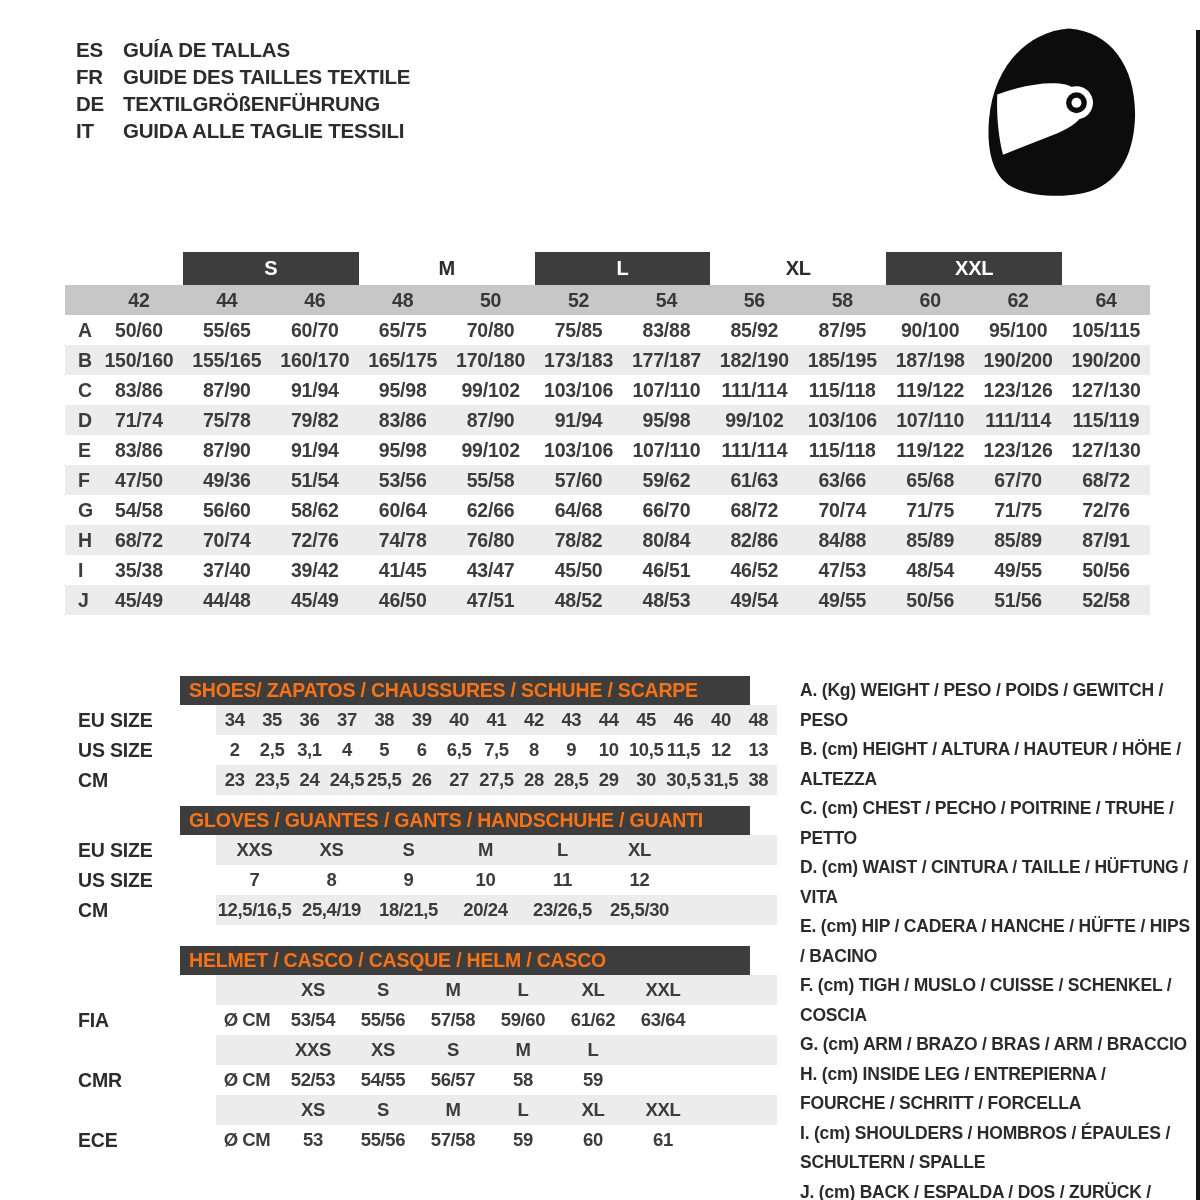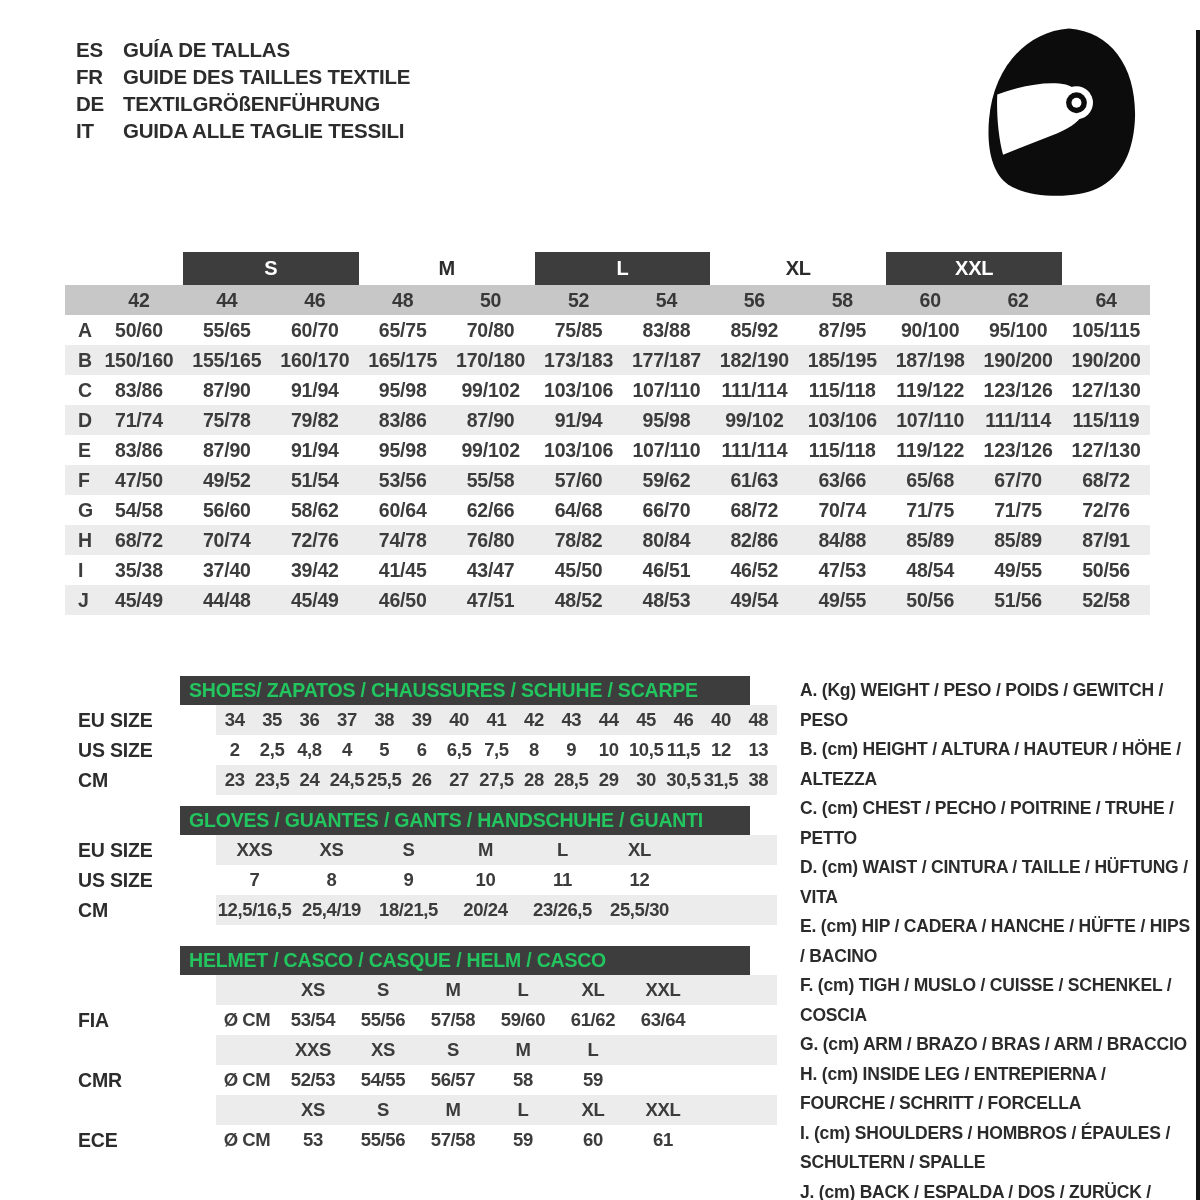--- a/index.html
+++ b/index.html
@@ -25,21 +25,21 @@
   .trow { height:30px; }
   .trow.shade { background:#ececec; }
   .tcell { display:flex; align-items:center; justify-content:center; font-size:19.5px; }
   .rowlabel { justify-content:flex-start; padding-left:13px; box-sizing:border-box; }
   
   .sizesec { position:absolute; left:65px; width:712px; }
   #shoes-sec  { top:676px; }
   #gloves-sec { top:806px; }
   #helmet-sec { top:946px; }
   .sec-title {
-    margin-left:115px; width:570px; height:29px; background:#3d3d3d; color:#22c55e;
+    margin-left:115px; width:570px; height:29px; background:#3d3d3d; color:#f97316;
     font-size:19.5px; display:flex; align-items:center; padding-left:9px; box-sizing:border-box;
   }
   .secrow { display:flex; height:30px;gap:36px; }
   .seclabel { width:115px; flex:0 0 115px; display:flex; align-items:center; padding-left:13px; box-sizing:border-box; font-size:19.5px; color:#2c2c2c; }
   .secvalues { width:597px; display:grid; }
   .secrow.shade .secvalues { background:#ececec; }
   .vcell { display:flex; align-items:center; justify-content:center; font-size:18.5px; letter-spacing:-0.4px; }
   .shoesgrid  { grid-template-columns:repeat(15,1fr); }
   .glovesgrid { grid-template-columns:repeat(6,77px) 1fr; }
   .helmetgrid { grid-template-columns:62px repeat(6,70px) 1fr; }
@@ -176,21 +176,21 @@
           <div class="tcell">107/110</div>
           <div class="tcell">111/114</div>
           <div class="tcell">115/118</div>
           <div class="tcell">119/122</div>
           <div class="tcell">123/126</div>
           <div class="tcell">127/130</div>
         </div>
         <div class="grid-row trow shade">
           <div class="tcell rowlabel">F</div>
           <div class="tcell">47/50</div>
-          <div class="tcell">49/52</div>
+          <div class="tcell">49/36</div>
           <div class="tcell">51/54</div>
           <div class="tcell">53/56</div>
           <div class="tcell">55/58</div>
           <div class="tcell">57/60</div>
           <div class="tcell">59/62</div>
           <div class="tcell">61/63</div>
           <div class="tcell">63/66</div>
           <div class="tcell">65/68</div>
           <div class="tcell">67/70</div>
           <div class="tcell">68/72</div>
@@ -279,21 +279,21 @@
             <div class="vcell">46</div>
             <div class="vcell">40</div>
             <div class="vcell">48</div>
           </div>
         </div>
         <div class="secrow">
           <div class="seclabel">US SIZE</div>
           <div class="secvalues shoesgrid">
             <div class="vcell">2</div>
             <div class="vcell">2,5</div>
-            <div class="vcell">4,8</div>
+            <div class="vcell">3,1</div>
             <div class="vcell">4</div>
             <div class="vcell">5</div>
             <div class="vcell">6</div>
             <div class="vcell">6,5</div>
             <div class="vcell">7,5</div>
             <div class="vcell">8</div>
             <div class="vcell">9</div>
             <div class="vcell">10</div>
             <div class="vcell">10,5</div>
             <div class="vcell">11,5</div>

